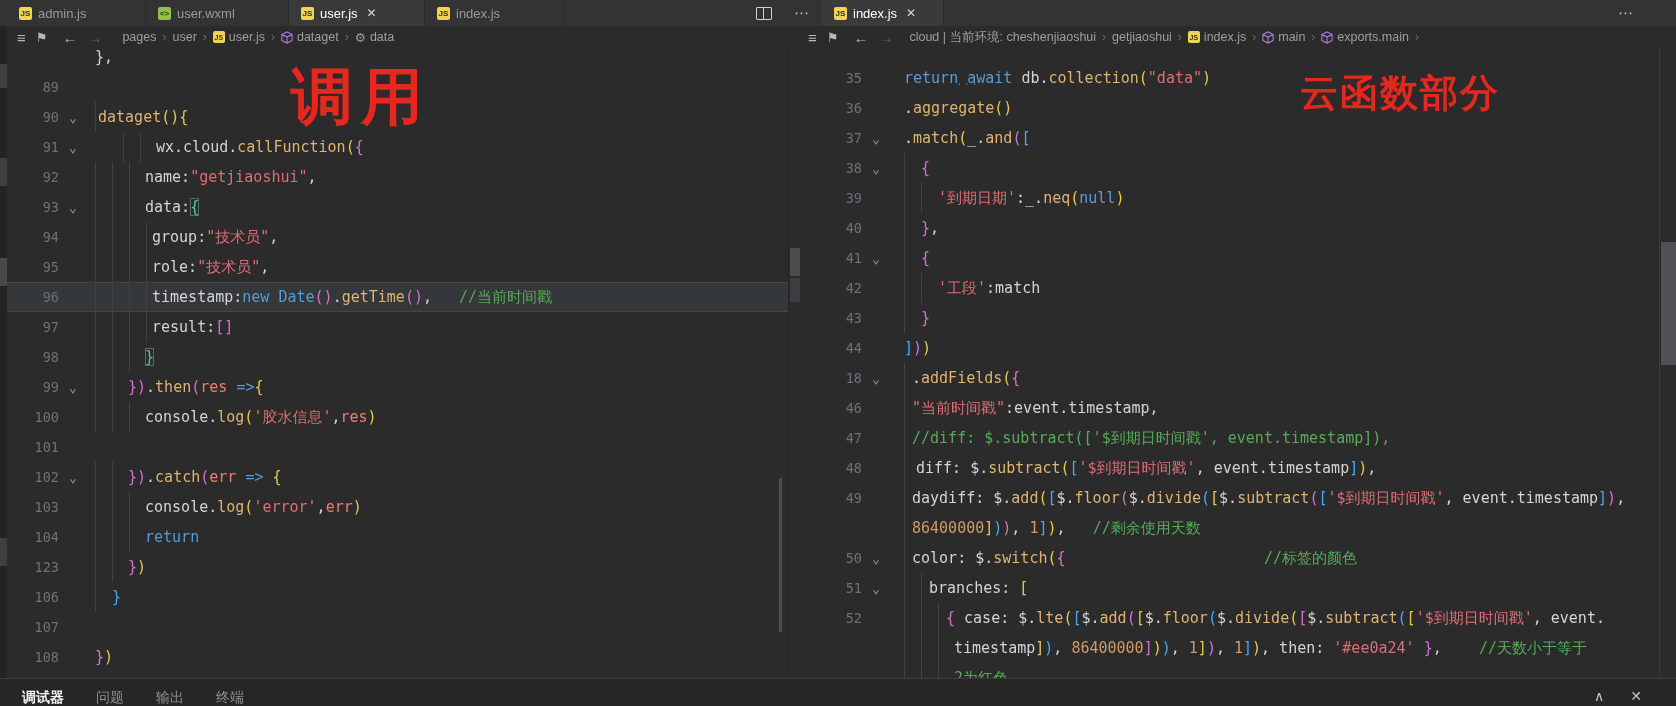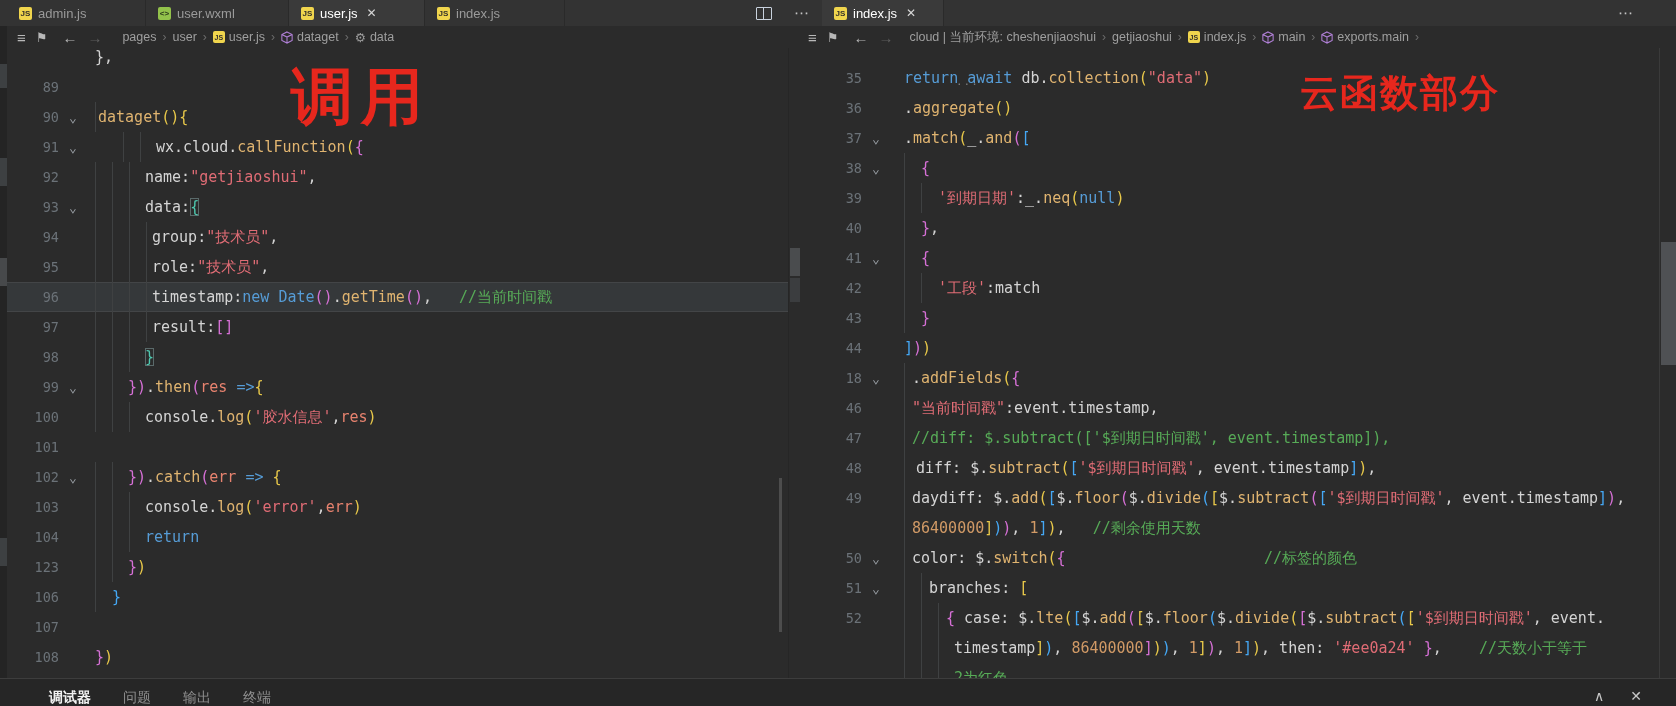--- a/index.html
+++ b/index.html
@@ -56,21 +56,21 @@
   .divstrip .mark{position:absolute;left:1px;width:11px;}
   
   .vsb-left{position:absolute;right:6px;width:3px;background:#4d4d4d;}
   .sbtrack{position:absolute;right:0;top:0;bottom:0;width:16px;border-left:1px solid #3a3a3a;}
   .sbslider{position:absolute;right:0;width:15px;background:#4f5154;}
   
   .panel{position:absolute;left:0;top:678px;width:1676px;height:28px;background:#262626;
          border-top:1px solid #3d3d3d;box-sizing:border-box;}
   .ptabs{position:absolute;left:22px;top:10px;display:flex;gap:32px;font-size:14px;color:#8f8f8f;}
   .ptab{cursor:pointer;white-space:nowrap;}
-  .ptab.active{color:#f2f2f2;font-weight:bold;margin-left:27px;}
+  .ptab.active{color:#f2f2f2;font-weight:bold;}
   .pactions{position:absolute;right:34px;top:9px;display:flex;gap:26px;color:#c8c8c8;font-size:14px;}
   
   .anno{position:absolute;color:#e7271d;font-weight:bold;font-family:"DejaVu Sans",sans-serif;
         line-height:1;pointer-events:none;}
 </style>
 </head>
 <body>
 
 <div class="screen">
 

